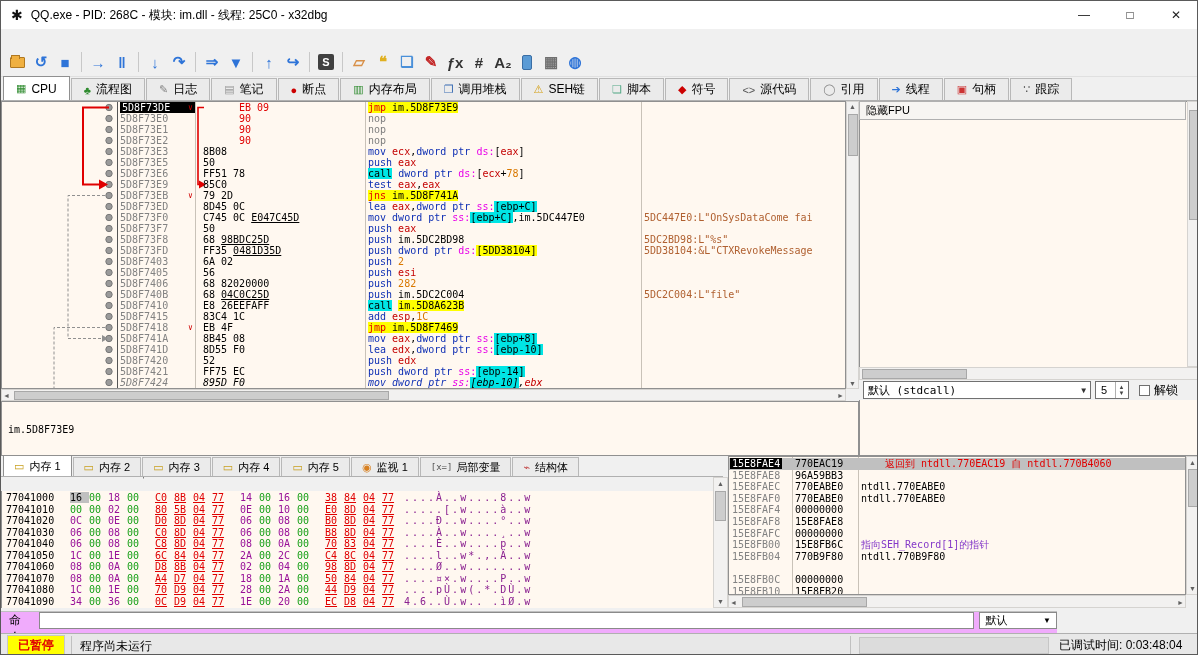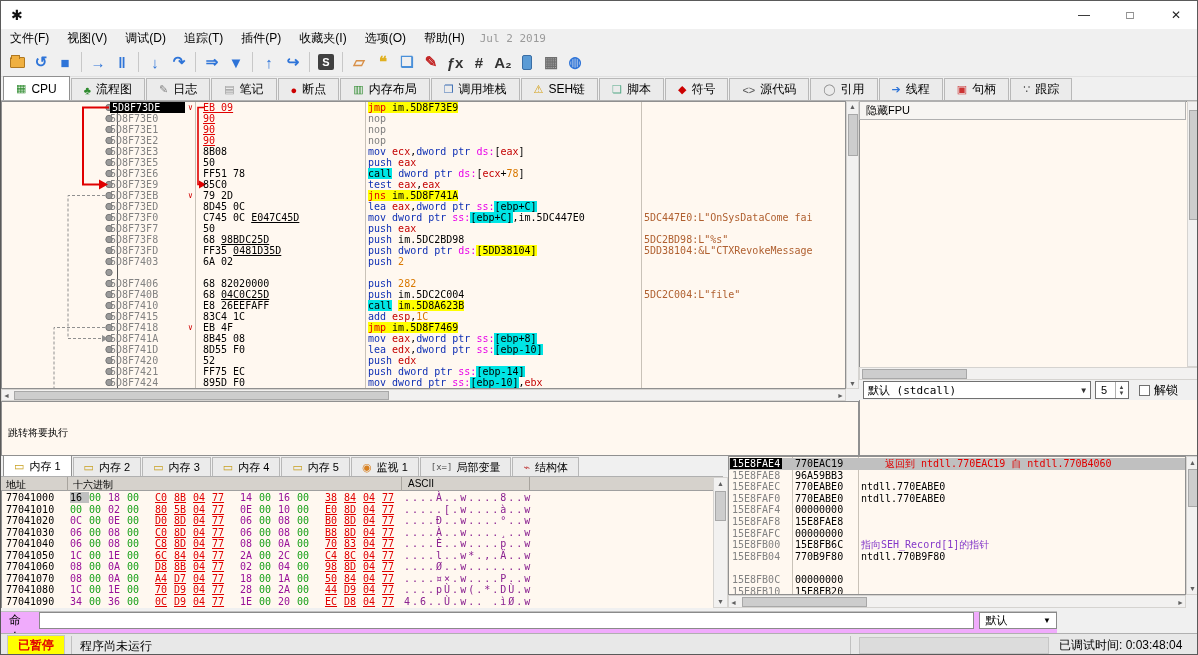--- a/index.html
+++ b/index.html
@@ -31,34 +31,34 @@
   .tab{height:22px;display:flex;align-items:center;padding:0 12px;font-size:12px;color:#000;
        border:1px solid #B8B8B8;border-bottom:none;background:#EBEBEB;margin-right:1px;}
   .tab.sel{background:#FFFFFF;height:24px;border-color:#909090;}
   .tabicon{margin-right:5px;font-size:11px;}
   .tabicon-text{margin-right:4px;font-size:9px;color:#555;font-family:"DejaVu Sans Mono",monospace;}
   
   .pane{background:#FFF8F0;border:1px solid #909090;}
   
   .disasm{left:0;top:100px;width:845px;height:288px;overflow:hidden;}
   .dis-row{position:absolute;left:0;width:845px;height:11px;}
-  .dis-addr{position:absolute;left:108px;width:74px;color:#828282;}
+  .dis-addr{position:absolute;left:118px;width:74px;color:#828282;}
   .dis-addr.cur{background:#000;color:#FFF;width:75px;padding-left:2px;}
   .dis-bytes{position:absolute;left:201px;}
   .dis-chev{position:absolute;left:186px;color:#D00000;font-size:8px;}
   .dis-instr{position:absolute;left:366px;}
   .dis-comment{position:absolute;left:642px;color:#B06030;}
   .col-line{position:absolute;top:0;width:1px;height:288px;background:#C9C2B8;}
   .gutter-line{position:absolute;left:115px;top:0;width:1px;height:288px;background:#555;}
   
   .sg-m{color:#1030B4;} .sg-r{color:#C40000;} .sg-s{color:#E800E8;} .sg-n{color:#D97800;}
   .sg-k{color:#000;} .sg-g{color:#7F7F7F;}
   .sg-jy{color:#E00000;background:#FFFF00;} .sg-ky{color:#000;background:#FFFF00;}
   .sg-c{color:#000;background:#00E5E5;} .sg-u{color:#000;text-decoration:underline;}
-  .sg-bu{color:#E00000;text-decoration:underline;}
+  .sg-bu{color:#E00000;margin-left:36px;}
   
   .sb{background:#F2F1F0;border:1px solid #D5D3D0;}
   .sb-btn{position:absolute;color:#606060;font-size:7px;text-align:center;}
   .sb-thumb{position:absolute;background:#CDCDCD;border:1px solid #A8A8A8;}
   
   .infobox{left:0;top:400px;width:858px;height:55px;}
   
   .regpane{left:858px;top:100px;width:340px;height:355px;border-left:1px solid #909090;}
   .fpu-btn{left:858px;top:100px;width:327px;height:19px;background:#F7F5F2;border:1px solid #B0B0B0;
            font-size:11px;display:flex;align-items:center;padding-left:6px;color:#000;}
@@ -109,38 +109,28 @@
   .st-spacer{width:190px;height:17px;background:#DCDCDC;border:1px solid #C6C6C6;margin-left:8px;}
   .st-time{margin-left:10px;color:#000;}
 </style>
 </head>
 <body>
 
 <div class="app">
 
   <div class="abs titlebar">
     <span class="title-ico">✱</span>
+    <span class="title-text">QQ.exe - PID: 268C - 模块: im.dll - 线程: 25C0 - x32dbg</span>
     <div class="win-controls" id="win-controls">
         <div class="win-btn">—</div>
         <div class="win-btn">□</div>
         <div class="win-btn">✕</div>
       </div>
   </div>
 
-  <div class="abs menubar" id="menubar">
-      <div class="menu-item">文件(F)</div>
-      <div class="menu-item">视图(V)</div>
-      <div class="menu-item">调试(D)</div>
-      <div class="menu-item">追踪(T)</div>
-      <div class="menu-item">插件(P)</div>
-      <div class="menu-item">收藏夹(I)</div>
-      <div class="menu-item">选项(O)</div>
-      <div class="menu-item">帮助(H)</div>
-      <span class="build-date">Jul 2 2019</span>
-    </div>
 
   <div class="abs toolbar" id="toolbar">
       <div class="tb-ico">
         <span class="shape-folder"></span>
       </div>
       <div class="tb-ico" style="color: rgb(46, 116, 216);">↺</div>
       <div class="tb-ico" style="color: rgb(46, 116, 216);">■</div>
       <div class="tb-sep"></div>
       <div class="tb-ico" style="color: rgb(46, 116, 216);">→</div>
       <div class="tb-ico" style="color: rgb(46, 116, 216);">‖</div>
@@ -283,46 +273,46 @@
       <div class="dis-row mono" style="top: 55px;"><span class="dis-addr">5D8F73E5</span><span class="dis-bytes"><span class="sg-k">50</span></span><span class="dis-instr"><span class="sg-m">push </span><span class="sg-r">eax</span></span></div>
       <div class="dis-row mono" style="top: 66px;"><span class="dis-addr">5D8F73E6</span><span class="dis-bytes"><span class="sg-k">FF51 78</span></span><span class="dis-instr"><span class="sg-c">call</span><span class="sg-k"> </span><span class="sg-m">dword ptr </span><span class="sg-s">ds:</span><span class="sg-k">[</span><span class="sg-r">ecx</span><span class="sg-k">+</span><span class="sg-n">78</span><span class="sg-k">]</span></span></div>
       <div class="dis-row mono" style="top: 77px;"><span class="dis-addr">5D8F73E9</span><span class="dis-bytes"><span class="sg-k">85C0</span></span><span class="dis-instr"><span class="sg-m">test </span><span class="sg-r">eax</span><span class="sg-k">,</span><span class="sg-r">eax</span></span></div>
       <div class="dis-row mono" style="top: 88px;"><span class="dis-addr">5D8F73EB</span><span class="dis-chev">∨</span><span class="dis-bytes"><span class="sg-k">79 2D</span></span><span class="dis-instr"><span class="sg-jy">jns </span><span class="sg-ky">im.5D8F741A</span></span></div>
       <div class="dis-row mono" style="top: 99px;"><span class="dis-addr">5D8F73ED</span><span class="dis-bytes"><span class="sg-k">8D45 0C</span></span><span class="dis-instr"><span class="sg-m">lea </span><span class="sg-r">eax</span><span class="sg-k">,</span><span class="sg-m">dword ptr </span><span class="sg-s">ss:</span><span class="sg-c">[ebp+C]</span></span></div>
       <div class="dis-row mono" style="top: 110px;"><span class="dis-addr">5D8F73F0</span><span class="dis-bytes"><span class="sg-k">C745 0C </span><span class="sg-u">E047C45D</span></span><span class="dis-instr"><span class="sg-m">mov </span><span class="sg-m">dword ptr </span><span class="sg-s">ss:</span><span class="sg-c">[ebp+C]</span><span class="sg-k">,</span><span class="sg-k">im.5DC447E0</span></span><span class="dis-comment">5DC447E0:L"OnSysDataCome fai</span></div>
       <div class="dis-row mono" style="top: 121px;"><span class="dis-addr">5D8F73F7</span><span class="dis-bytes"><span class="sg-k">50</span></span><span class="dis-instr"><span class="sg-m">push </span><span class="sg-r">eax</span></span></div>
       <div class="dis-row mono" style="top: 132px;"><span class="dis-addr">5D8F73F8</span><span class="dis-bytes"><span class="sg-k">68 </span><span class="sg-u">98BDC25D</span></span><span class="dis-instr"><span class="sg-m">push </span><span class="sg-k">im.5DC2BD98</span></span><span class="dis-comment">5DC2BD98:L"%s"</span></div>
       <div class="dis-row mono" style="top: 143px;"><span class="dis-addr">5D8F73FD</span><span class="dis-bytes"><span class="sg-k">FF35 </span><span class="sg-u">0481D35D</span></span><span class="dis-instr"><span class="sg-m">push </span><span class="sg-m">dword ptr </span><span class="sg-s">ds:</span><span class="sg-ky">[5DD38104]</span></span><span class="dis-comment">5DD38104:&amp;L"CTXRevokeMessage</span></div>
       <div class="dis-row mono" style="top: 154px;"><span class="dis-addr">5D8F7403</span><span class="dis-bytes"><span class="sg-k">6A 02</span></span><span class="dis-instr"><span class="sg-m">push </span><span class="sg-n">2</span></span></div>
+      <div class="dis-row mono" style="top: 165px;"><span class="dis-addr">5D8F7405</span><span class="dis-bytes"><span class="sg-k">56</span></span><span class="dis-instr"><span class="sg-m">push </span><span class="sg-r">esi</span></span></div>
       <div class="dis-row mono" style="top: 176px;"><span class="dis-addr">5D8F7406</span><span class="dis-bytes"><span class="sg-k">68 82020000</span></span><span class="dis-instr"><span class="sg-m">push </span><span class="sg-n">282</span></span></div>
       <div class="dis-row mono" style="top: 187px;"><span class="dis-addr">5D8F740B</span><span class="dis-bytes"><span class="sg-k">68 </span><span class="sg-u">04C0C25D</span></span><span class="dis-instr"><span class="sg-m">push </span><span class="sg-k">im.5DC2C004</span></span><span class="dis-comment">5DC2C004:L"file"</span></div>
       <div class="dis-row mono" style="top: 198px;"><span class="dis-addr">5D8F7410</span><span class="dis-bytes"><span class="sg-k">E8 26EEFAFF</span></span><span class="dis-instr"><span class="sg-c">call</span><span class="sg-k"> </span><span class="sg-ky">im.5D8A623B</span></span></div>
       <div class="dis-row mono" style="top: 209px;"><span class="dis-addr">5D8F7415</span><span class="dis-bytes"><span class="sg-k">83C4 1C</span></span><span class="dis-instr"><span class="sg-m">add </span><span class="sg-r">esp</span><span class="sg-k">,</span><span class="sg-n">1C</span></span></div>
       <div class="dis-row mono" style="top: 220px;"><span class="dis-addr">5D8F7418</span><span class="dis-chev">∨</span><span class="dis-bytes"><span class="sg-k">EB 4F</span></span><span class="dis-instr"><span class="sg-jy">jmp </span><span class="sg-ky">im.5D8F7469</span></span></div>
       <div class="dis-row mono" style="top: 231px;"><span class="dis-addr">5D8F741A</span><span class="dis-bytes"><span class="sg-k">8B45 08</span></span><span class="dis-instr"><span class="sg-m">mov </span><span class="sg-r">eax</span><span class="sg-k">,</span><span class="sg-m">dword ptr </span><span class="sg-s">ss:</span><span class="sg-c">[ebp+8]</span></span></div>
       <div class="dis-row mono" style="top: 242px;"><span class="dis-addr">5D8F741D</span><span class="dis-bytes"><span class="sg-k">8D55 F0</span></span><span class="dis-instr"><span class="sg-m">lea </span><span class="sg-r">edx</span><span class="sg-k">,</span><span class="sg-m">dword ptr </span><span class="sg-s">ss:</span><span class="sg-c">[ebp-10]</span></span></div>
       <div class="dis-row mono" style="top: 253px;"><span class="dis-addr">5D8F7420</span><span class="dis-bytes"><span class="sg-k">52</span></span><span class="dis-instr"><span class="sg-m">push </span><span class="sg-r">edx</span></span></div>
       <div class="dis-row mono" style="top: 264px;"><span class="dis-addr">5D8F7421</span><span class="dis-bytes"><span class="sg-k">FF75 EC</span></span><span class="dis-instr"><span class="sg-m">push </span><span class="sg-m">dword ptr </span><span class="sg-s">ss:</span><span class="sg-c">[ebp-14]</span></span></div>
-      <div class="dis-row mono" style="top: 275px;"><span class="dis-addr">5D8F7424</span><span class="dis-bytes"><span class="sg-k">895D F0</span></span><span class="dis-instr"><span class="sg-m">mov </span><span class="sg-m">dword ptr </span><span class="sg-s">ss:</span><span class="sg-c">[ebp-10]</span><span class="sg-k">,</span><span class="sg-r">ebx</span></span></div>
+      <div class="dis-row mono" style="top: 275px; font-style: italic;"><span class="dis-addr">5D8F7424</span><span class="dis-bytes"><span class="sg-k">895D F0</span></span><span class="dis-instr"><span class="sg-m">mov </span><span class="sg-m">dword ptr </span><span class="sg-s">ss:</span><span class="sg-c">[ebp-10]</span><span class="sg-k">,</span><span class="sg-r">ebx</span></span></div>
     </div>
 
   <div class="abs sb" style="left:845px;top:100px;width:13px;height:288px;">
     <div class="sb-btn" style="left:0;top:1px;width:11px;">▲</div>
     <div class="sb-thumb" style="left:1px;top:12px;width:10px;height:42px;"></div>
     <div class="sb-btn" style="left:0;bottom:1px;width:11px;">▼</div>
   </div>
 
   <div class="abs sb" style="left:0;top:388px;width:845px;height:12px;">
     <div class="sb-btn" style="left:1px;top:2px;">◄</div>
     <div class="sb-thumb" style="left:12px;top:1px;width:375px;height:9px;"></div>
     <div class="sb-btn" style="right:1px;top:2px;">►</div>
   </div>
 
   <div class="abs pane infobox mono">
-    <div style="padding:3px 0 0 6px;">跳转将要执行</div>
     <div style="padding:0 0 0 6px;">im.5D8F73E9</div>
     <div style="padding:11px 0 0 6px;">.text:5D8F73DE im.dll:$573DE #567DE</div>
   </div>
 
   <div class="abs pane regpane" id="regpane">
       <div class="reg-row mono" style="top: 133.4px;"></div>
       <div class="reg-row mono" style="top: 160px;"></div>
       <div class="reg-row mono" style="top: 226.5px;"></div>
       <div class="reg-row mono" style="top: 266.4px;"></div>
     </div>
@@ -382,28 +372,20 @@
       <div class="btab">
         <span class="tabicon-text">[x=]</span>
         <span>局部变量</span>
       </div>
       <div class="btab">
         <span class="tabicon" style="color: rgb(192, 64, 64);">⌁</span>
         <span>结构体</span>
       </div>
     </div>
 
-  <div class="abs dump-head">
-    <span style="left:5px">地址</span>
-    <span style="left:72px">十六进制</span>
-    <span style="left:407px">ASCII</span>
-    <span class="hd-sep" style="left:66px"></span>
-    <span class="hd-sep" style="left:400px"></span>
-    <span class="hd-sep" style="left:528px"></span>
-  </div>
 
   <div class="abs dumppane" id="dumppane">
       <div class="dump-row mono" style="top: 1px;"><span class="dump-addr">77041000</span><span class="dump-byte vb selb" style="left: 68px;">16</span><span class="dump-byte zb" style="left: 87px;">00</span><span class="dump-byte vb" style="left: 106px;">18</span><span class="dump-byte zb" style="left: 125px;">00</span><span class="dump-byte pb" style="left: 153px;">C0</span><span class="dump-byte pb" style="left: 172px;">8B</span><span class="dump-byte pb" style="left: 191px;">04</span><span class="dump-byte pb" style="left: 210px;">77</span><span class="dump-byte vb" style="left: 238px;">14</span><span class="dump-byte zb" style="left: 257px;">00</span><span class="dump-byte vb" style="left: 276px;">16</span><span class="dump-byte zb" style="left: 295px;">00</span><span class="dump-byte pb" style="left: 323px;">38</span><span class="dump-byte pb" style="left: 342px;">84</span><span class="dump-byte pb" style="left: 361px;">04</span><span class="dump-byte pb" style="left: 380px;">77</span><span class="dump-ascii">....À..w....8..w</span></div>
       <div class="dump-row mono" style="top: 12.5px;"><span class="dump-addr">77041010</span><span class="dump-byte zb" style="left: 68px;">00</span><span class="dump-byte zb" style="left: 87px;">00</span><span class="dump-byte vb" style="left: 106px;">02</span><span class="dump-byte zb" style="left: 125px;">00</span><span class="dump-byte pb" style="left: 153px;">80</span><span class="dump-byte pb" style="left: 172px;">5B</span><span class="dump-byte pb" style="left: 191px;">04</span><span class="dump-byte pb" style="left: 210px;">77</span><span class="dump-byte vb" style="left: 238px;">0E</span><span class="dump-byte zb" style="left: 257px;">00</span><span class="dump-byte vb" style="left: 276px;">10</span><span class="dump-byte zb" style="left: 295px;">00</span><span class="dump-byte pb" style="left: 323px;">E0</span><span class="dump-byte pb" style="left: 342px;">8D</span><span class="dump-byte pb" style="left: 361px;">04</span><span class="dump-byte pb" style="left: 380px;">77</span><span class="dump-ascii">.....[.w....à..w</span></div>
       <div class="dump-row mono" style="top: 24px;"><span class="dump-addr">77041020</span><span class="dump-byte vb" style="left: 68px;">0C</span><span class="dump-byte zb" style="left: 87px;">00</span><span class="dump-byte vb" style="left: 106px;">0E</span><span class="dump-byte zb" style="left: 125px;">00</span><span class="dump-byte pb" style="left: 153px;">D0</span><span class="dump-byte pb" style="left: 172px;">8D</span><span class="dump-byte pb" style="left: 191px;">04</span><span class="dump-byte pb" style="left: 210px;">77</span><span class="dump-byte vb" style="left: 238px;">06</span><span class="dump-byte zb" style="left: 257px;">00</span><span class="dump-byte vb" style="left: 276px;">08</span><span class="dump-byte zb" style="left: 295px;">00</span><span class="dump-byte pb" style="left: 323px;">B0</span><span class="dump-byte pb" style="left: 342px;">8D</span><span class="dump-byte pb" style="left: 361px;">04</span><span class="dump-byte pb" style="left: 380px;">77</span><span class="dump-ascii">....Ð..w....°..w</span></div>
       <div class="dump-row mono" style="top: 35.5px;"><span class="dump-addr">77041030</span><span class="dump-byte vb" style="left: 68px;">06</span><span class="dump-byte zb" style="left: 87px;">00</span><span class="dump-byte vb" style="left: 106px;">08</span><span class="dump-byte zb" style="left: 125px;">00</span><span class="dump-byte pb" style="left: 153px;">C0</span><span class="dump-byte pb" style="left: 172px;">8D</span><span class="dump-byte pb" style="left: 191px;">04</span><span class="dump-byte pb" style="left: 210px;">77</span><span class="dump-byte vb" style="left: 238px;">06</span><span class="dump-byte zb" style="left: 257px;">00</span><span class="dump-byte vb" style="left: 276px;">08</span><span class="dump-byte zb" style="left: 295px;">00</span><span class="dump-byte pb" style="left: 323px;">B8</span><span class="dump-byte pb" style="left: 342px;">8D</span><span class="dump-byte pb" style="left: 361px;">04</span><span class="dump-byte pb" style="left: 380px;">77</span><span class="dump-ascii">....À..w....¸..w</span></div>
       <div class="dump-row mono" style="top: 47px;"><span class="dump-addr">77041040</span><span class="dump-byte vb" style="left: 68px;">06</span><span class="dump-byte zb" style="left: 87px;">00</span><span class="dump-byte vb" style="left: 106px;">08</span><span class="dump-byte zb" style="left: 125px;">00</span><span class="dump-byte pb" style="left: 153px;">C8</span><span class="dump-byte pb" style="left: 172px;">8D</span><span class="dump-byte pb" style="left: 191px;">04</span><span class="dump-byte pb" style="left: 210px;">77</span><span class="dump-byte vb" style="left: 238px;">08</span><span class="dump-byte zb" style="left: 257px;">00</span><span class="dump-byte vb" style="left: 276px;">0A</span><span class="dump-byte zb" style="left: 295px;">00</span><span class="dump-byte pb" style="left: 323px;">70</span><span class="dump-byte pb" style="left: 342px;">83</span><span class="dump-byte pb" style="left: 361px;">04</span><span class="dump-byte pb" style="left: 380px;">77</span><span class="dump-ascii">....È..w....p..w</span></div>
       <div class="dump-row mono" style="top: 58.5px;"><span class="dump-addr">77041050</span><span class="dump-byte vb" style="left: 68px;">1C</span><span class="dump-byte zb" style="left: 87px;">00</span><span class="dump-byte vb" style="left: 106px;">1E</span><span class="dump-byte zb" style="left: 125px;">00</span><span class="dump-byte pb" style="left: 153px;">6C</span><span class="dump-byte pb" style="left: 172px;">84</span><span class="dump-byte pb" style="left: 191px;">04</span><span class="dump-byte pb" style="left: 210px;">77</span><span class="dump-byte vb" style="left: 238px;">2A</span><span class="dump-byte zb" style="left: 257px;">00</span><span class="dump-byte vb" style="left: 276px;">2C</span><span class="dump-byte zb" style="left: 295px;">00</span><span class="dump-byte pb" style="left: 323px;">C4</span><span class="dump-byte pb" style="left: 342px;">8C</span><span class="dump-byte pb" style="left: 361px;">04</span><span class="dump-byte pb" style="left: 380px;">77</span><span class="dump-ascii">....l..w*.,.Ä..w</span></div>
       <div class="dump-row mono" style="top: 70px;"><span class="dump-addr">77041060</span><span class="dump-byte vb" style="left: 68px;">08</span><span class="dump-byte zb" style="left: 87px;">00</span><span class="dump-byte vb" style="left: 106px;">0A</span><span class="dump-byte zb" style="left: 125px;">00</span><span class="dump-byte pb" style="left: 153px;">D8</span><span class="dump-byte pb" style="left: 172px;">8B</span><span class="dump-byte pb" style="left: 191px;">04</span><span class="dump-byte pb" style="left: 210px;">77</span><span class="dump-byte vb" style="left: 238px;">02</span><span class="dump-byte zb" style="left: 257px;">00</span><span class="dump-byte vb" style="left: 276px;">04</span><span class="dump-byte zb" style="left: 295px;">00</span><span class="dump-byte pb" style="left: 323px;">98</span><span class="dump-byte pb" style="left: 342px;">8D</span><span class="dump-byte pb" style="left: 361px;">04</span><span class="dump-byte pb" style="left: 380px;">77</span><span class="dump-ascii">....Ø..w.......w</span></div>
       <div class="dump-row mono" style="top: 81.5px;"><span class="dump-addr">77041070</span><span class="dump-byte vb" style="left: 68px;">08</span><span class="dump-byte zb" style="left: 87px;">00</span><span class="dump-byte vb" style="left: 106px;">0A</span><span class="dump-byte zb" style="left: 125px;">00</span><span class="dump-byte pb" style="left: 153px;">A4</span><span class="dump-byte pb" style="left: 172px;">D7</span><span class="dump-byte pb" style="left: 191px;">04</span><span class="dump-byte pb" style="left: 210px;">77</span><span class="dump-byte vb" style="left: 238px;">18</span><span class="dump-byte zb" style="left: 257px;">00</span><span class="dump-byte vb" style="left: 276px;">1A</span><span class="dump-byte zb" style="left: 295px;">00</span><span class="dump-byte pb" style="left: 323px;">50</span><span class="dump-byte pb" style="left: 342px;">84</span><span class="dump-byte pb" style="left: 361px;">04</span><span class="dump-byte pb" style="left: 380px;">77</span><span class="dump-ascii">....¤×.w....P..w</span></div>

